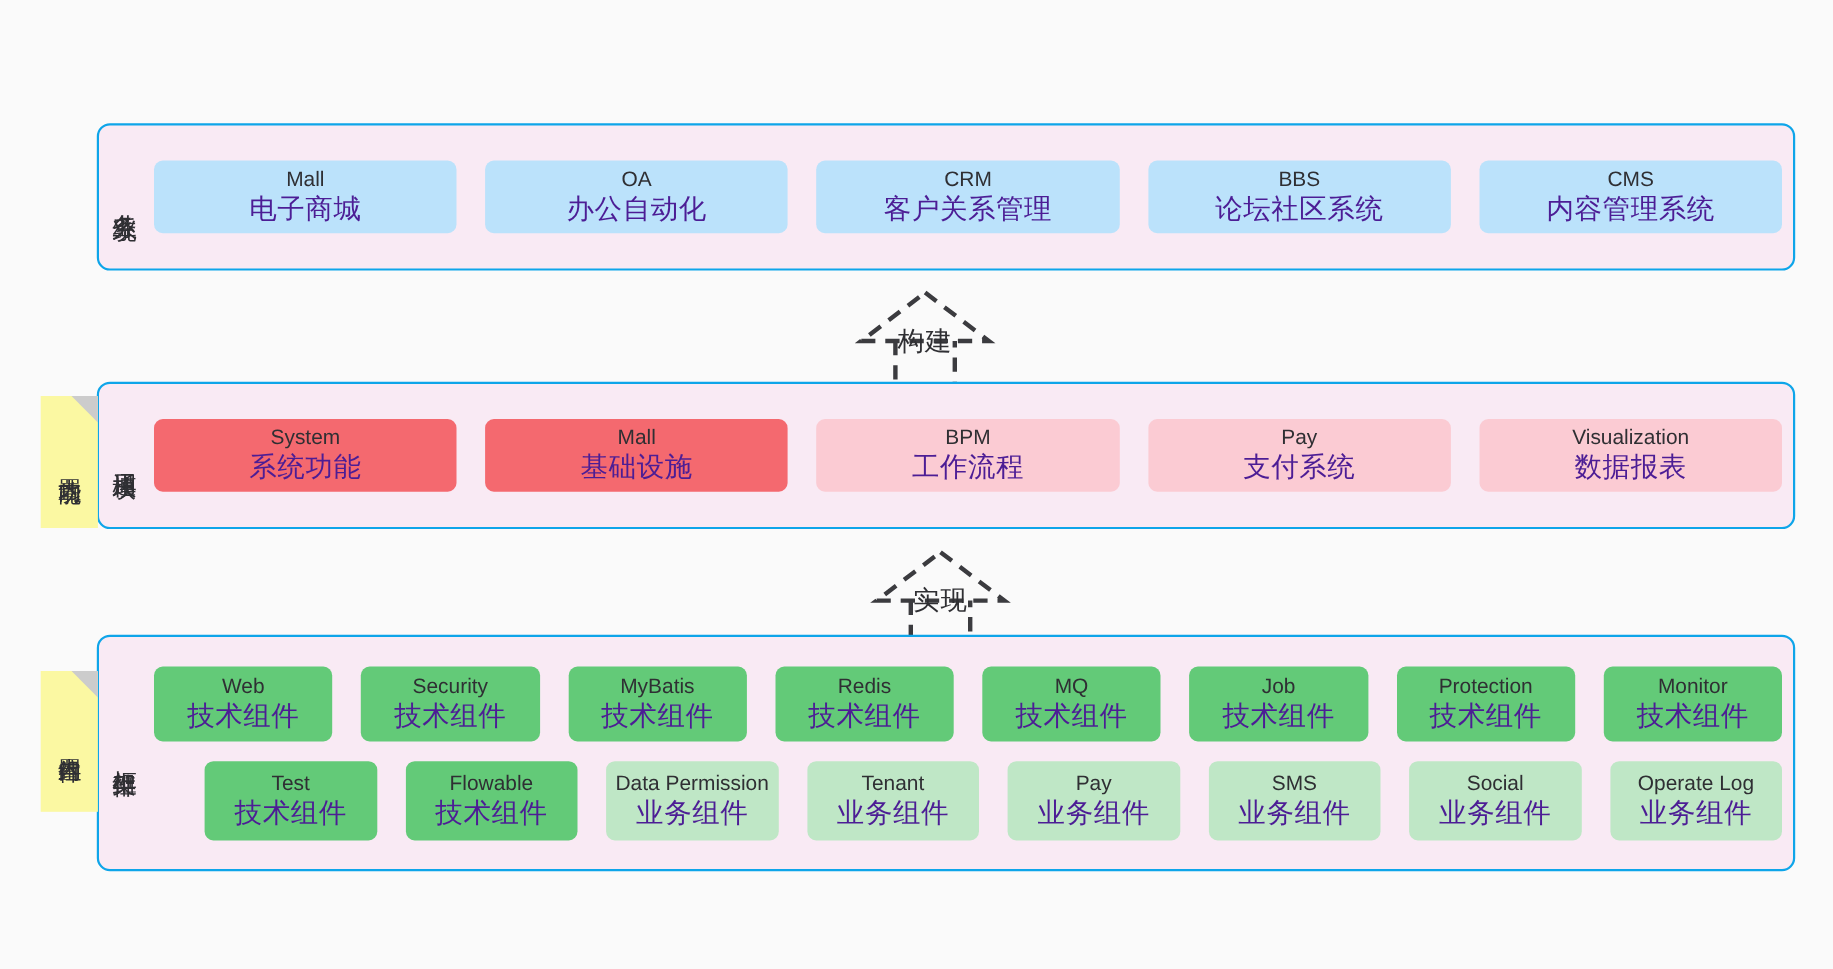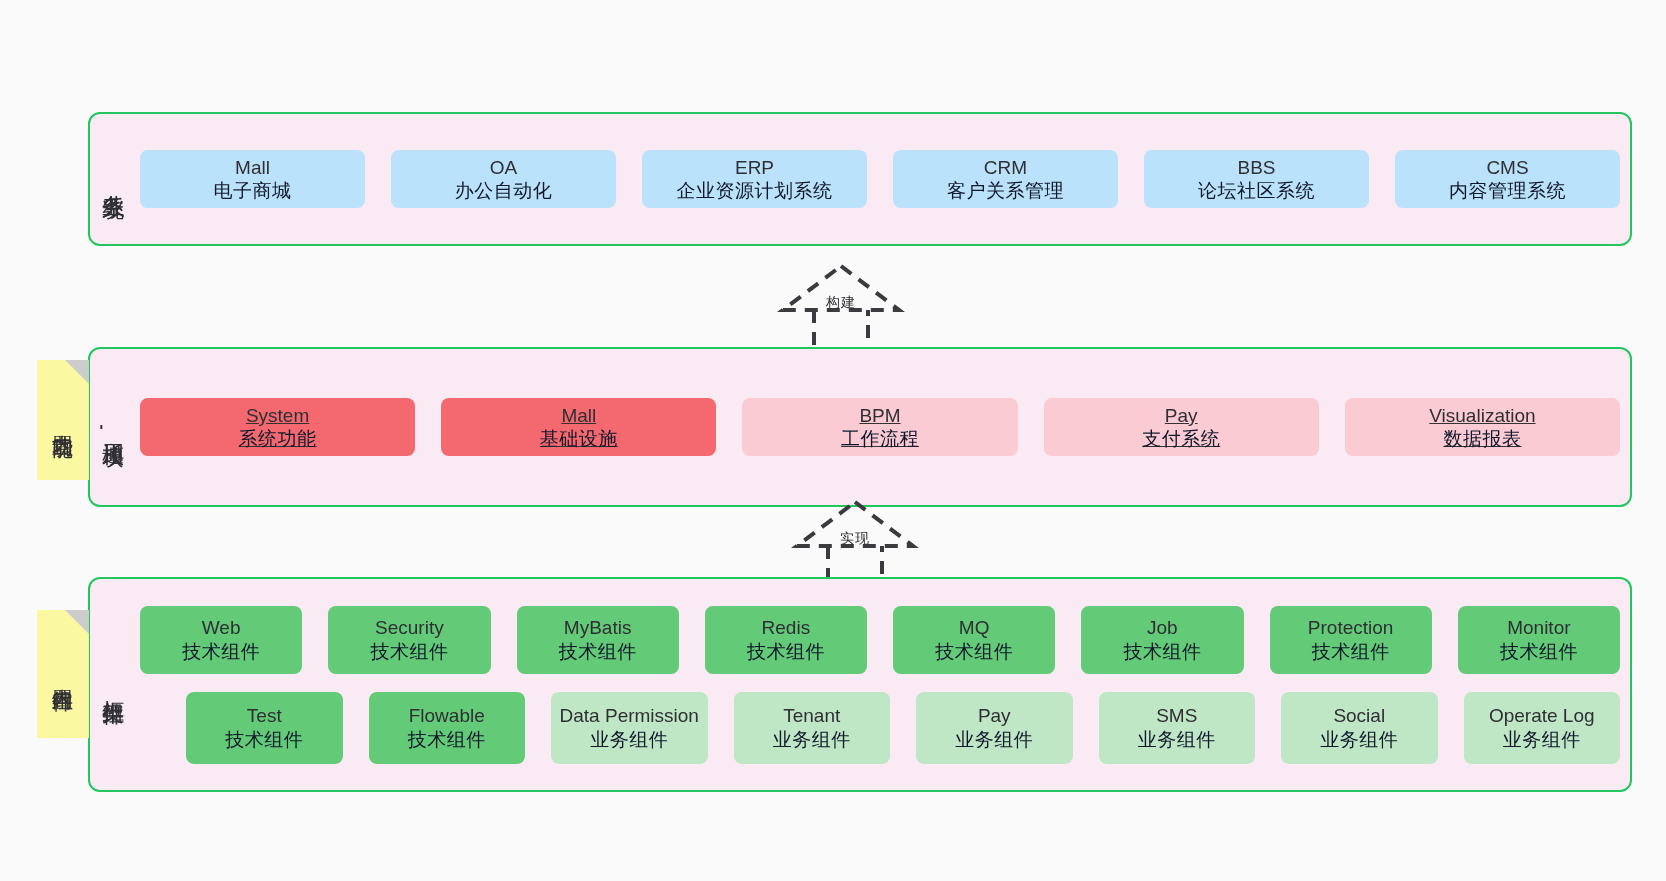--- a/index.html
+++ b/index.html
@@ -19,21 +19,21 @@
     position: absolute;
     left: 0; top: 0;
     width: 1666px;
     height: 881px;
   }
 
   
   .layer {
     position: absolute;
     background: #f9eaf4;
-    border: 2px solid #22c55e;
+    border: 2px solid #0ea5e9;
     border-radius: 12px;
     box-sizing: border-box;
     display: flex;
     flex-direction: row;
     align-items: stretch;
   }
   .layer-title {
     flex: 0 0 auto;
     width: 46px;
     display: flex;
@@ -76,22 +76,22 @@
     box-sizing: border-box;
     padding: 6px 4px;
     line-height: 1.22;
   }
   .card .en {
     font-size: 19px;
     color: #2f2f33;
     white-space: nowrap;
   }
   .card .cn {
-    font-size: 19px;
-    color: #0f172a;
+    font-size: 25px;
+    color: #4c1d95;
     letter-spacing: 0.5px;
     white-space: nowrap;
   }
   .card.multiline .en { white-space: normal; }
 
   .c-blue   { background: #bbe2fb; }
   .c-red    { background: #f4696f; }
   .c-pink   { background: #fbcbd3; }
   .c-green  { background: #63ca78; }
   .c-lgreen { background: #bfe7c6; }
@@ -126,21 +126,21 @@
     position: absolute;
     width: 170px;
     height: 100px;
   }
   .connector svg { display: block; }
   .connector .conn-label {
     position: absolute;
     left: 50%;
     transform: translateX(-50%);
     top: 36px;
-    font-size: 14px;
+    font-size: 24px;
     color: #2f2f33;
     background: transparent;
     letter-spacing: 1px;
     white-space: nowrap;
     user-select: none;
   }
 </style>
 </head>
 <body>
 
@@ -152,24 +152,20 @@
       <div class="row">
         <div class="card c-blue">
           <span class="en">Mall</span>
           <span class="cn">电子商城</span>
         </div>
         <div class="card c-blue">
           <span class="en">OA</span>
           <span class="cn">办公自动化</span>
         </div>
         <div class="card c-blue">
-          <span class="en">ERP</span>
-          <span class="cn">企业资源计划系统</span>
-        </div>
-        <div class="card c-blue">
           <span class="en">CRM</span>
           <span class="cn">客户关系管理</span>
         </div>
         <div class="card c-blue">
           <span class="en">BBS</span>
           <span class="cn">论坛社区系统</span>
         </div>
         <div class="card c-blue">
           <span class="en">CMS</span>
           <span class="cn">内容管理系统</span>
@@ -181,21 +177,21 @@
   <div class="connector" style="left:756px; top:258px;">
     <svg width="170" height="100" viewBox="0 0 170 100" aria-hidden="true">
 
       <polygon points="85,8 143,52 27,52" fill="none" stroke="#3b3b3f" stroke-width="4" stroke-dasharray="13 9" stroke-linejoin="miter"></polygon>
 
       <polyline points="58,52 58,94 112,94 112,52" fill="none" stroke="#3b3b3f" stroke-width="4" stroke-dasharray="13 9"></polyline>
     </svg>
     <div class="conn-label">构建</div>
   </div>
 
-  <div class="layer" id="layer-common" style="left:88px; top:347px; width:1544px; height:160px;text-decoration:underline;">
+  <div class="layer" id="layer-common" style="left:88px; top:347px; width:1544px; height:134px;">
     <div class="layer-title">通用模块</div>
     <div class="layer-body">
       <div class="row">
         <div class="card c-red">
           <span class="en">System</span>
           <span class="cn">系统功能</span>
         </div>
         <div class="card c-red">
           <span class="en">Mall</span>
           <span class="cn">基础设施</span>

